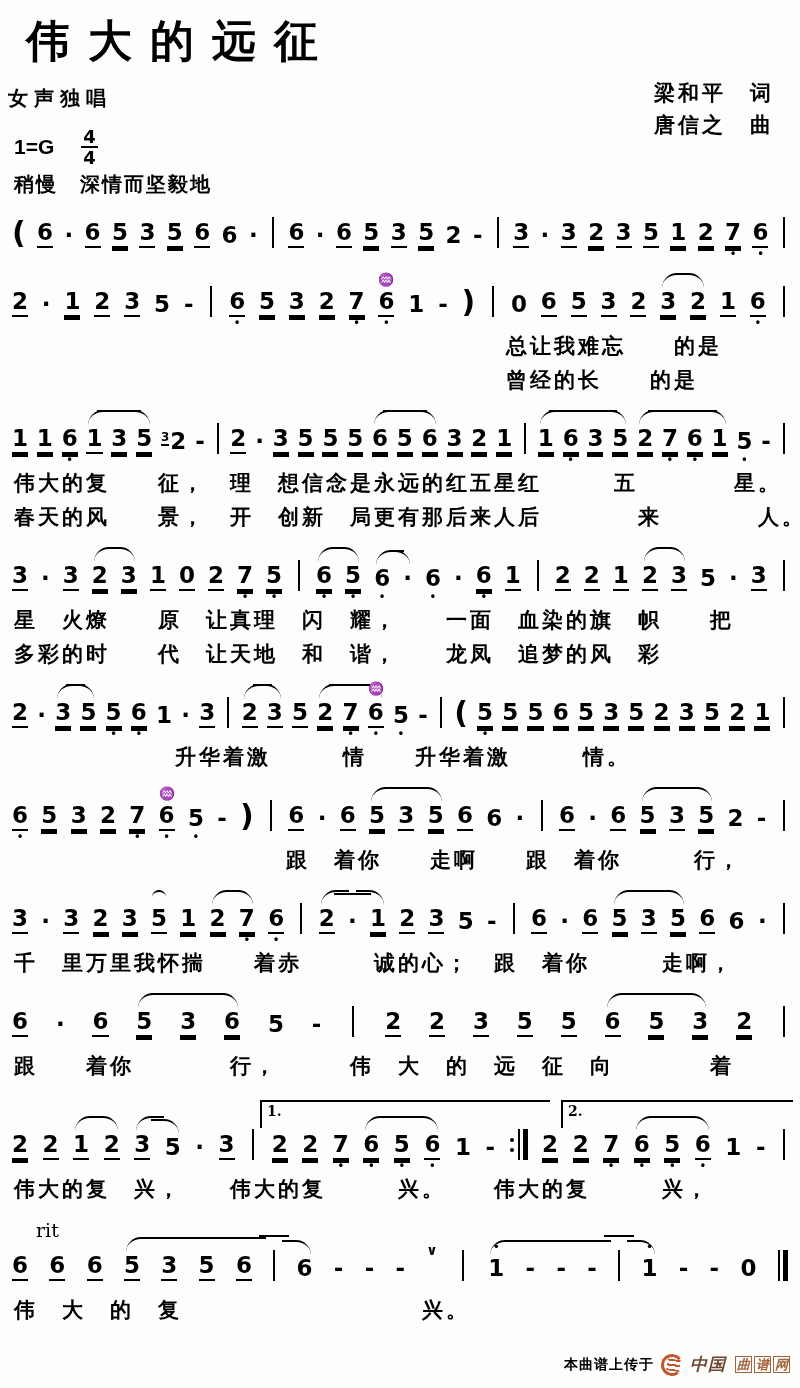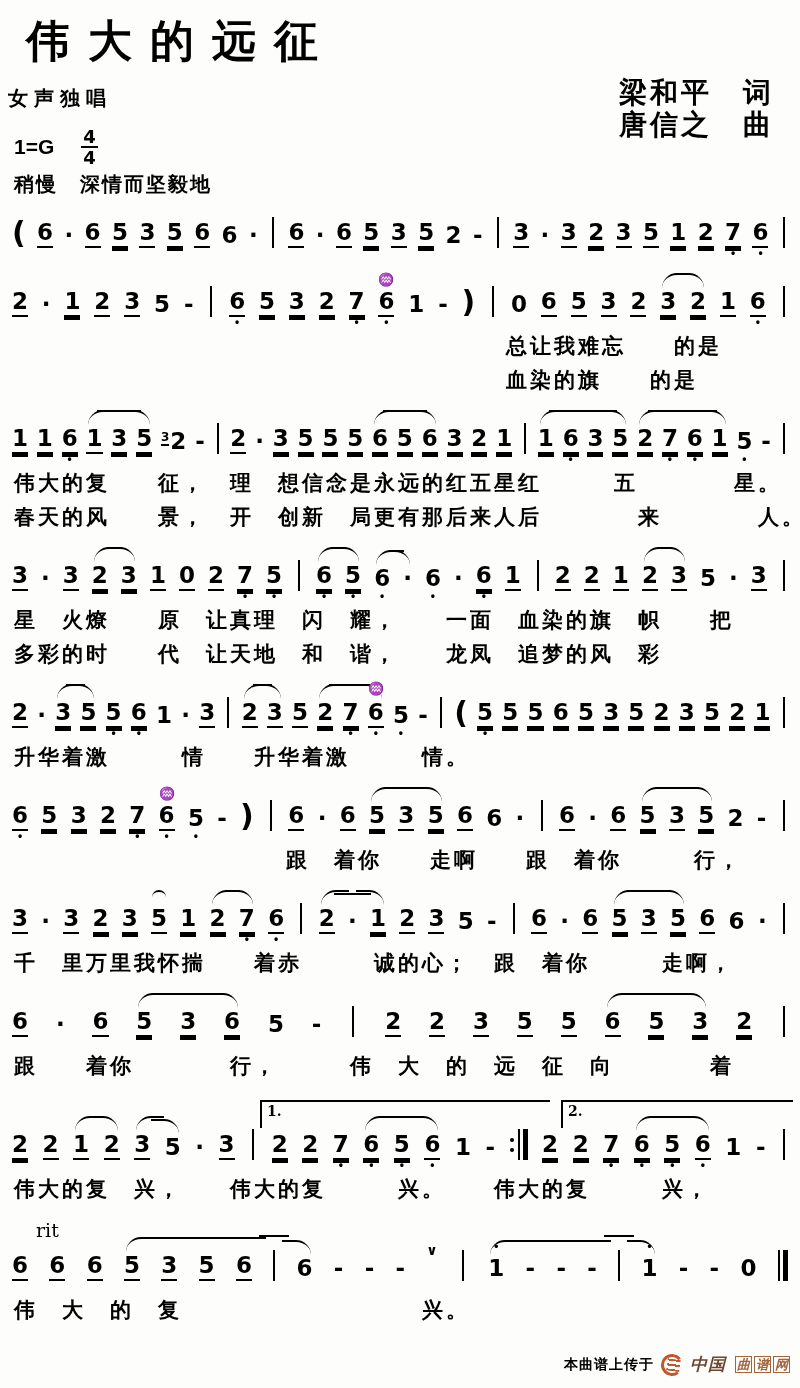--- a/index.html
+++ b/index.html
@@ -14,21 +14,21 @@
     margin:2px 0 6px 0;text-align:left;
     font-size:44px;font-weight:900;letter-spacing:18px;text-indent:18px;
     font-family:"Liberation Sans",sans-serif;
   }
   .meta-row{position:relative;height:78px;}
   .subtitle{
     position:absolute;left:0;right:0;top:8px;text-align:left;
     font-size:20px;font-weight:700;letter-spacing:6px;
   }
   .credits{position:absolute;right:18px;top:0;text-align:left;
-    font-size:28px;font-weight:700;line-height:32px;letter-spacing:3px;}
+    font-size:21px;font-weight:700;line-height:32px;letter-spacing:3px;}
   .key-row{display:flex;align-items:center;gap:27px;height:44px;padding-left:6px;margin-top:-30px;}
   .key{font-size:21px;font-weight:700;}
   .frac{display:inline-flex;flex-direction:column;align-items:center;line-height:17px;
     font-size:18px;font-weight:700;font-family:"DejaVu Sans",sans-serif;}
   .frac .fn{border-bottom:2px solid #000;padding:0 2px 1px 2px;}
   .frac .fd{padding-top:1px;}
   .tempo{font-size:20px;font-weight:700;letter-spacing:2px;padding:2px 0 6px 6px;}
   
   .score{display:block;}
   .line-block{margin-bottom:13px;}
@@ -518,21 +518,21 @@
         </span>
         <span class="cell bar">
           <span class="top"></span>
           <span class="mid">
             <span class="num vbar"></span>
           </span>
           <span class="low"></span>
         </span>
       </div>
       <div class="lyric-line" style="padding-left: 498px;">总让我难忘　　的是</div>
-      <div class="lyric-line" style="padding-left: 498px;">血染的旗　　的是</div>
+      <div class="lyric-line" style="padding-left: 498px;">曾经的长　　的是</div>
     </div>
     <div class="line-block">
       <div class="notes-row">
         <span class="cell u2">
           <span class="top"></span>
           <span class="mid">
             <span class="num">1</span>
           </span>
           <span class="low"></span>
         </span>
@@ -1202,21 +1202,21 @@
           <span class="low"></span>
         </span>
         <span class="cell bar">
           <span class="top"></span>
           <span class="mid">
             <span class="num vbar"></span>
           </span>
           <span class="low"></span>
         </span>
       </div>
-      <div class="lyric-line" style="padding-left: 6px;">升华着激　　　情　　升华着激　　　情。</div>
+      <div class="lyric-line" style="padding-left: 6px; text-align: center;">升华着激　　　情　　升华着激　　　情。</div>
     </div>
     <div class="line-block">
       <div class="notes-row">
         <span class="cell u1">
           <span class="top"></span>
           <span class="mid">
             <span class="num">6</span>
           </span>
           <span class="low">•</span>
         </span>

